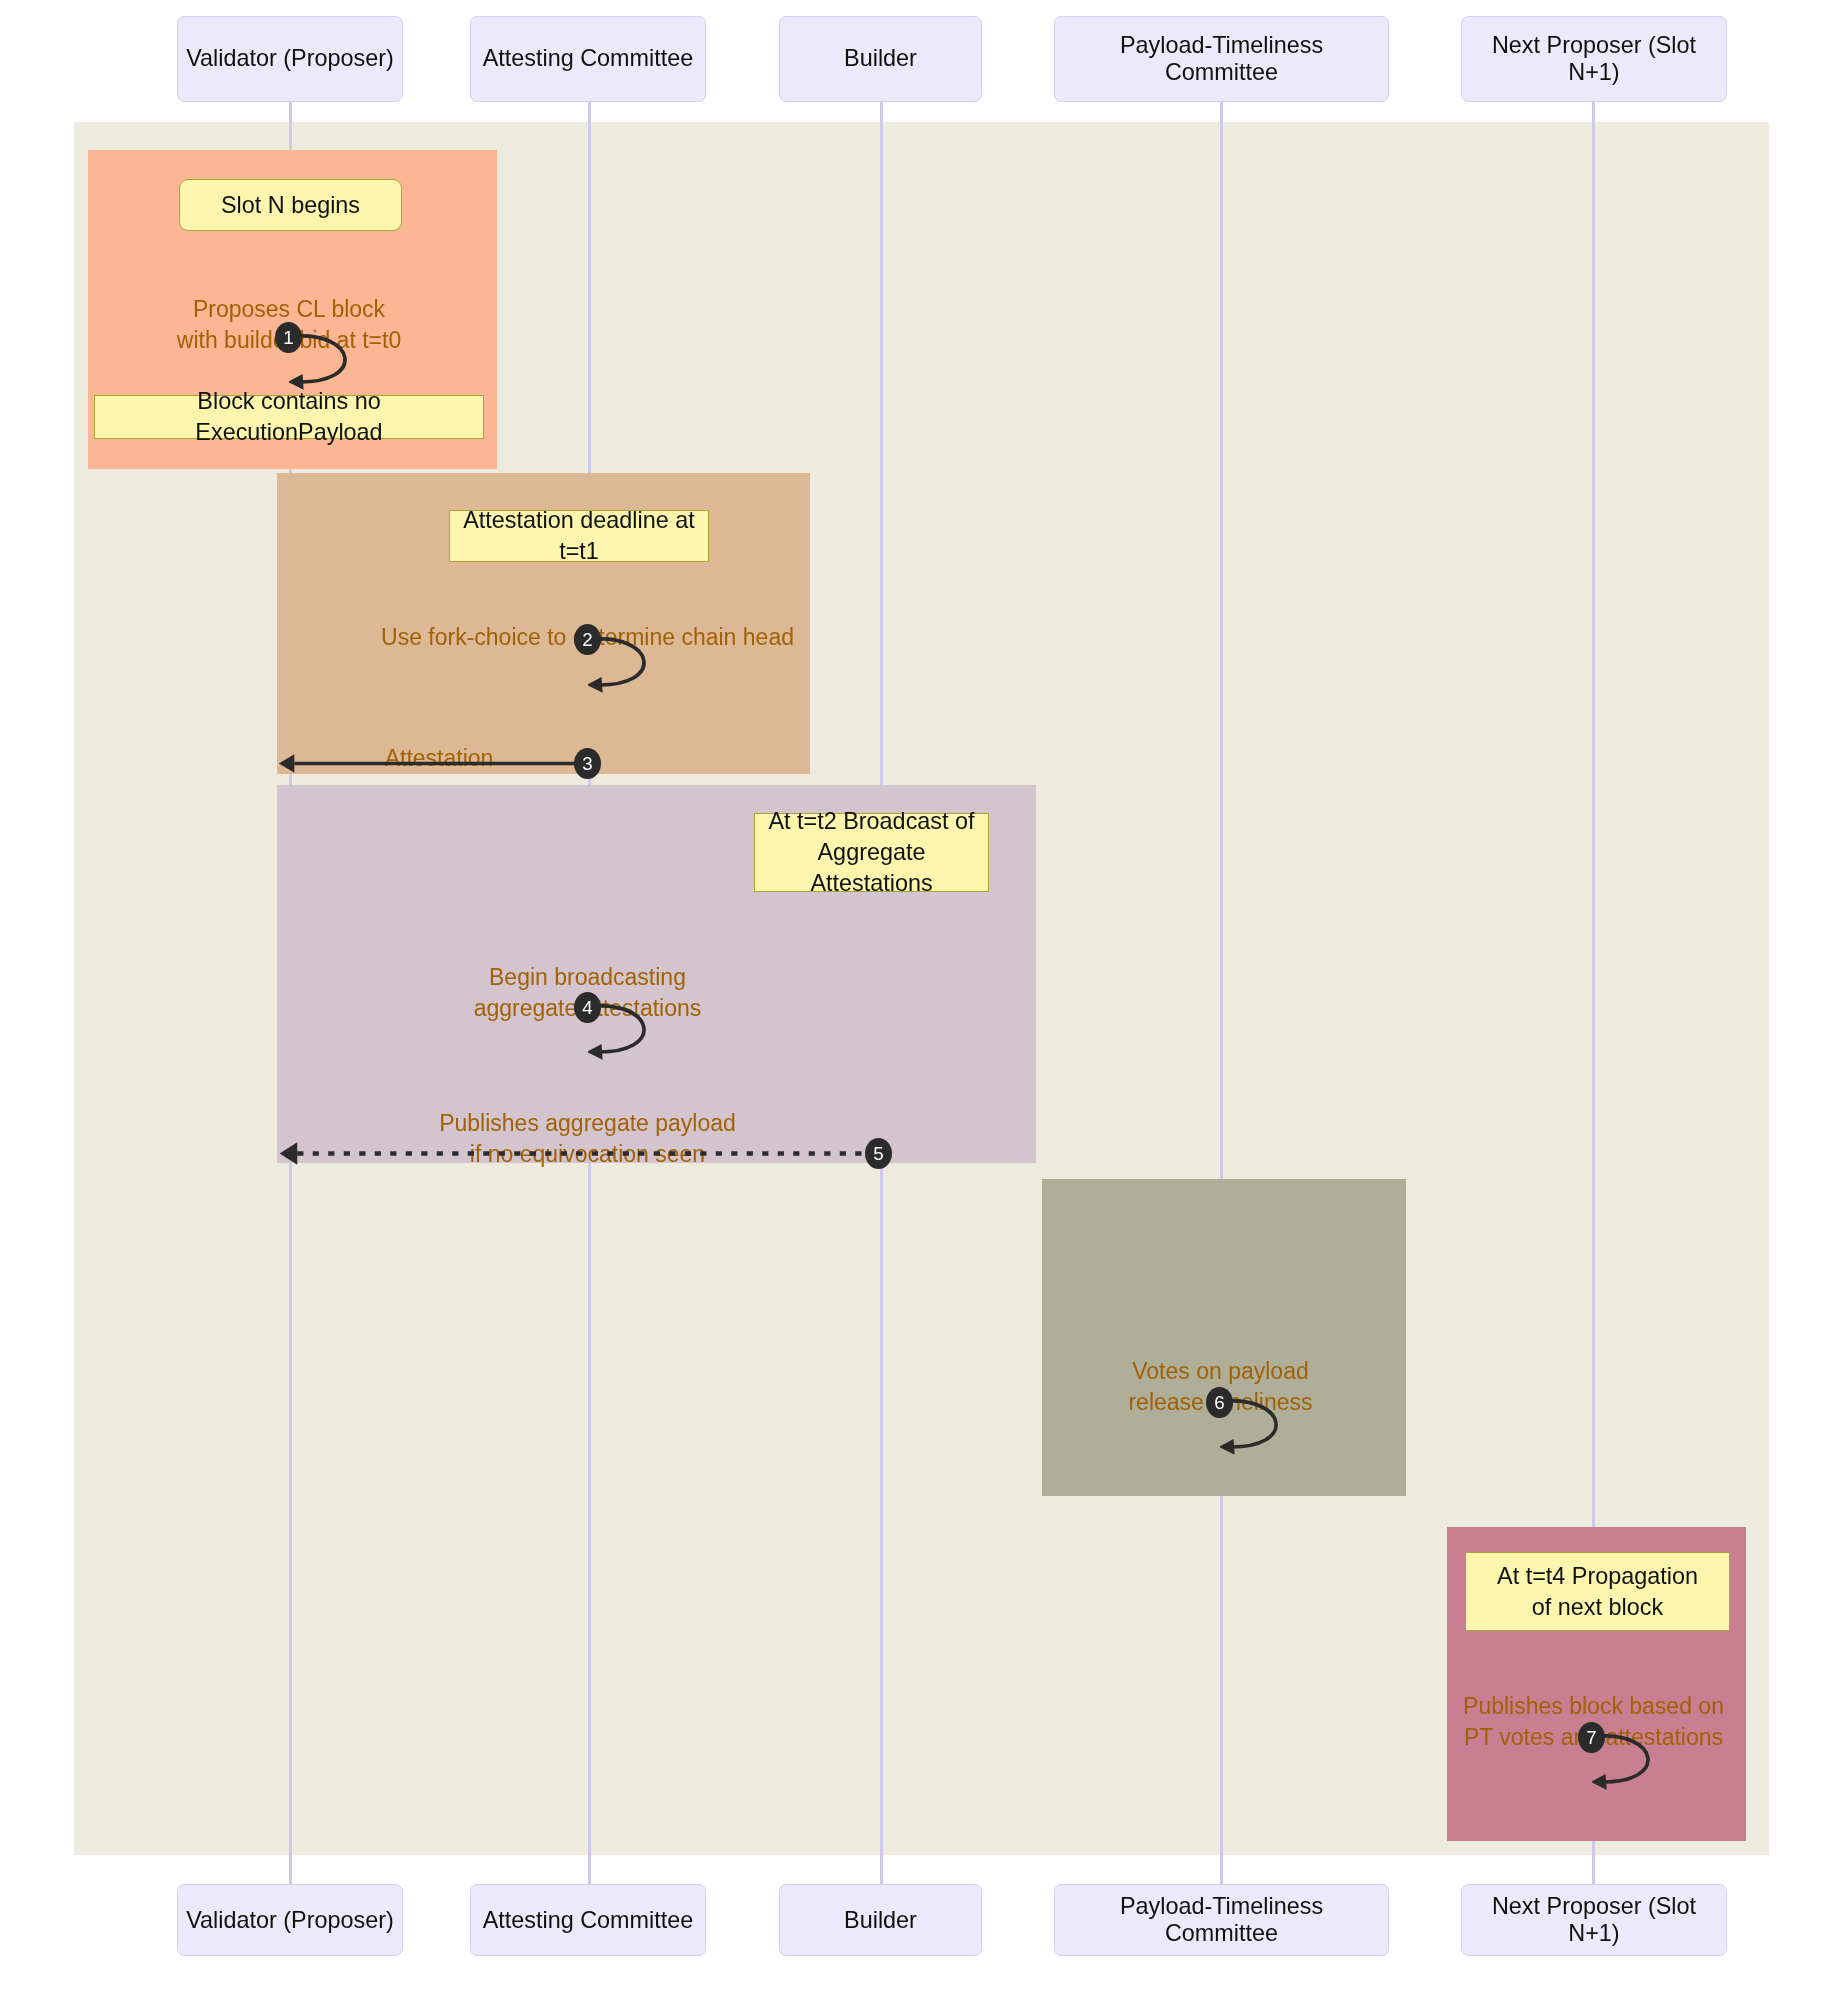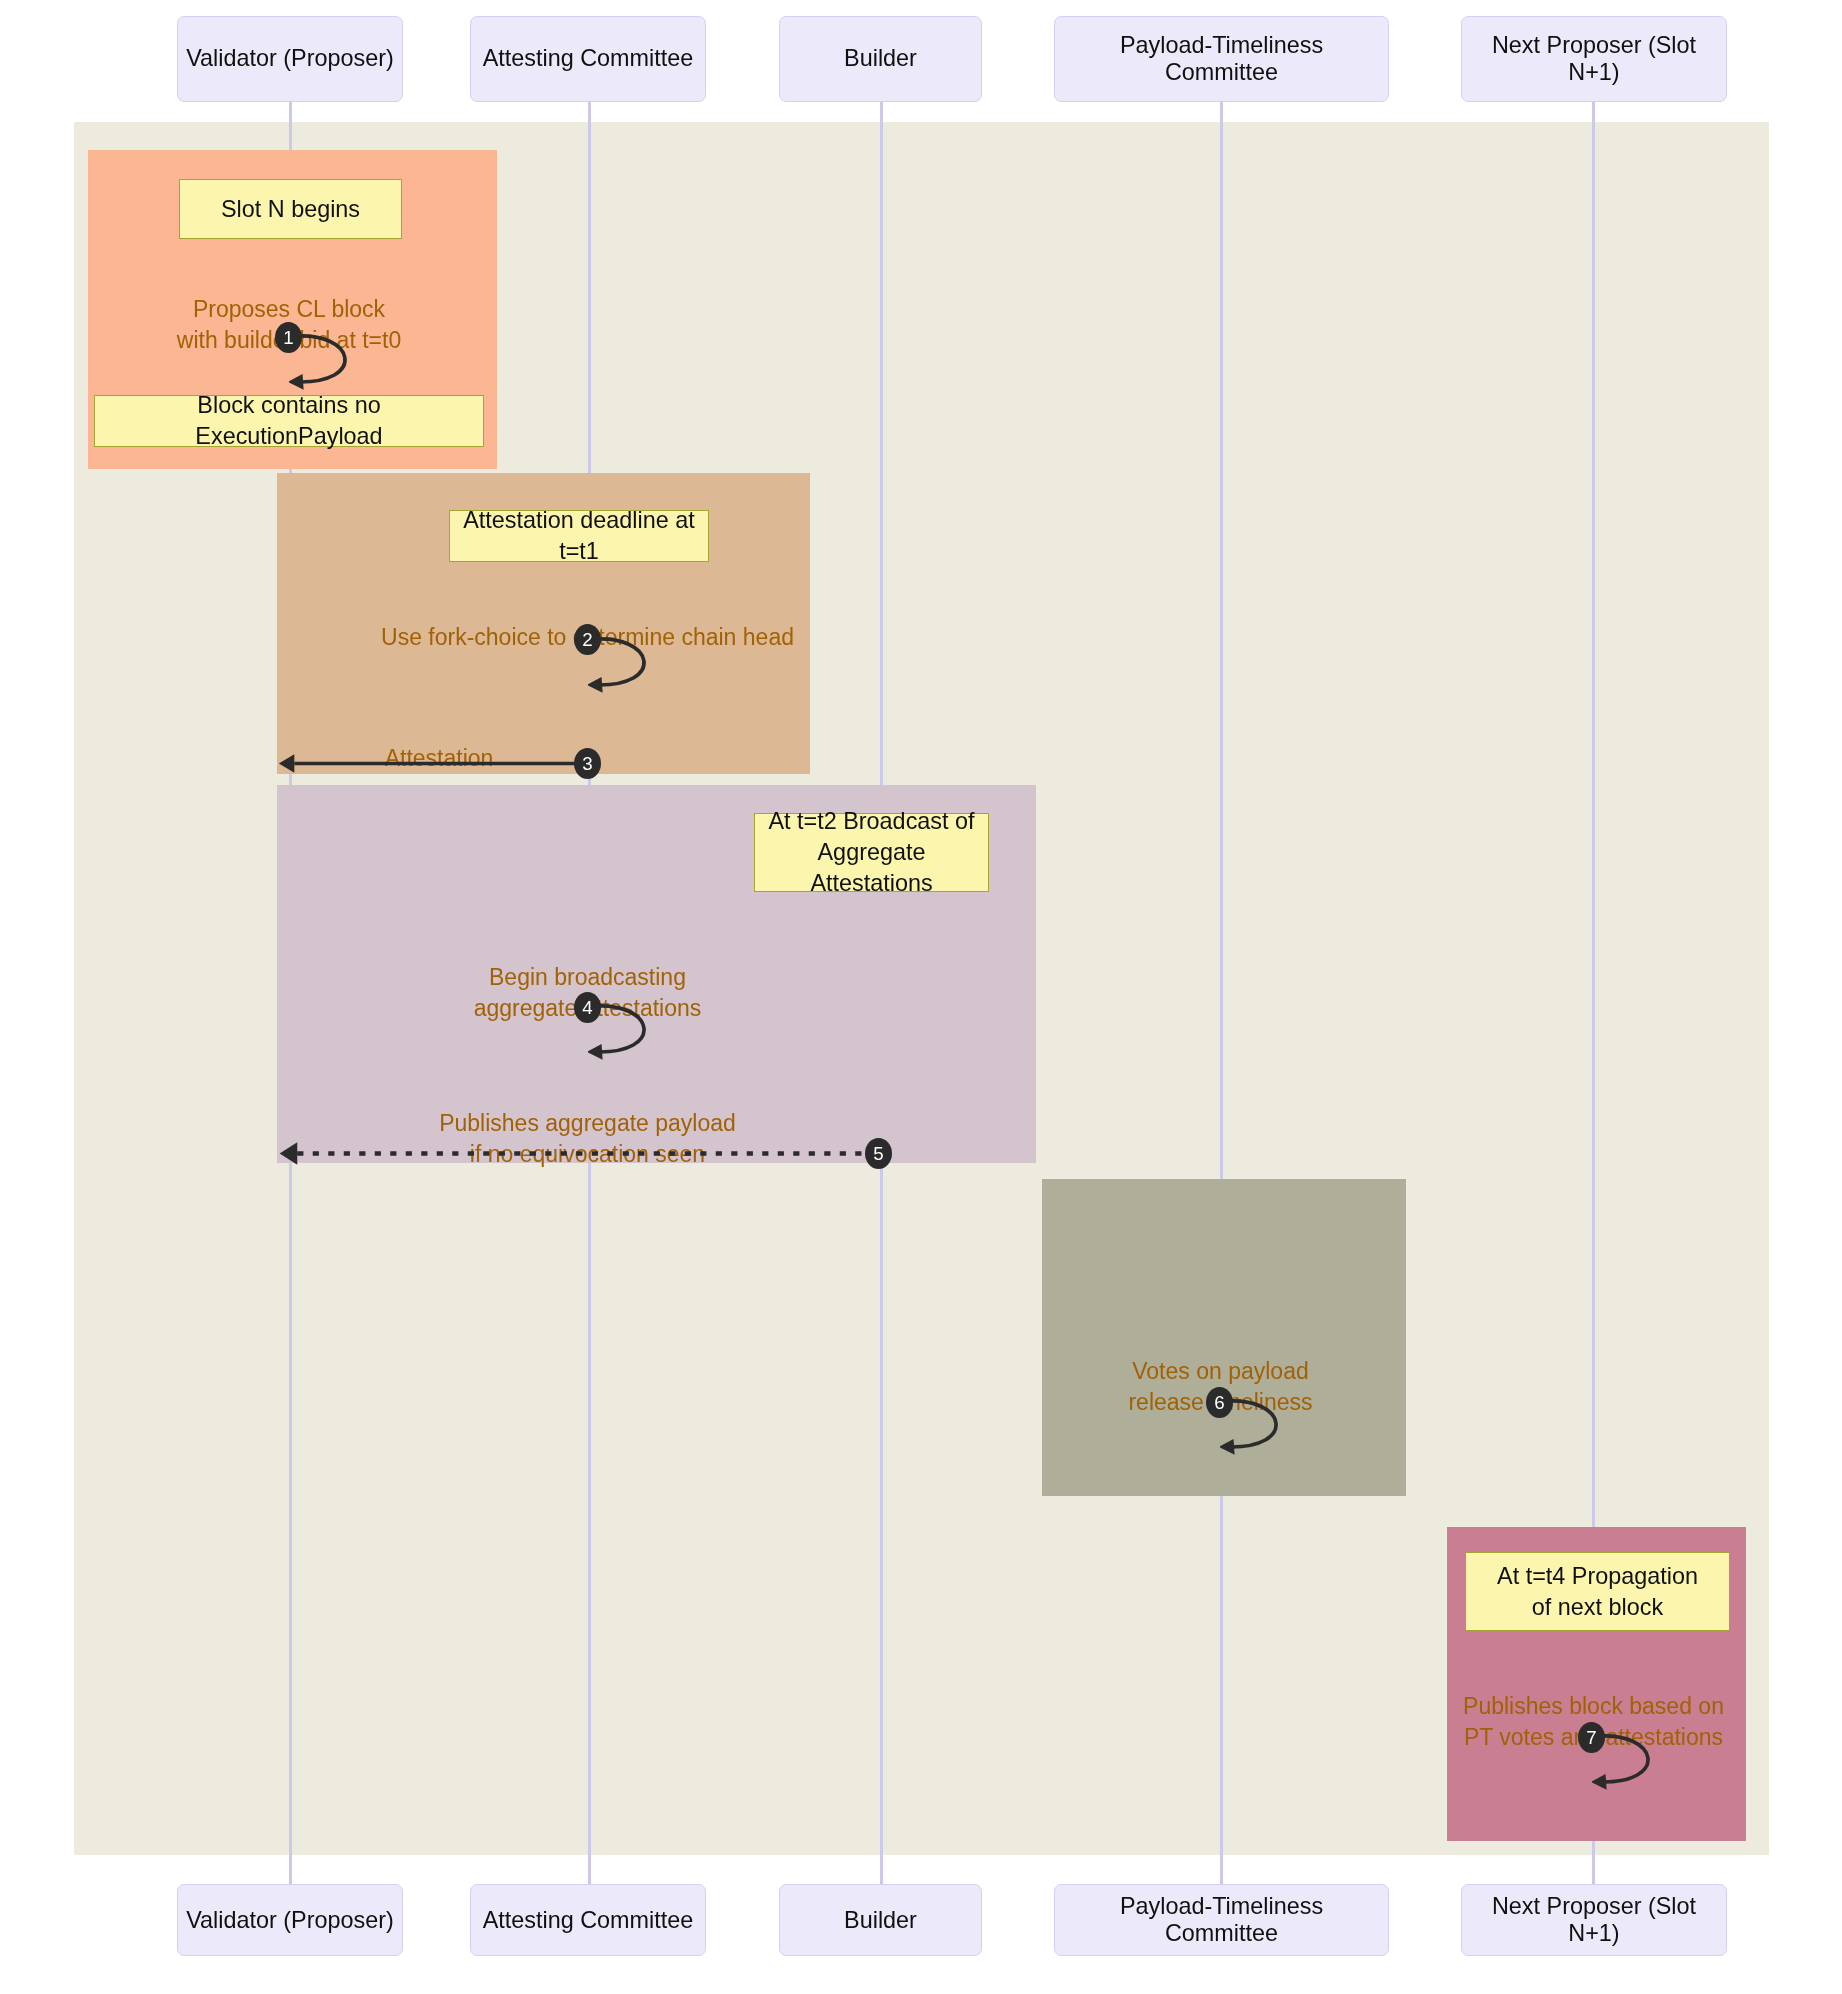--- a/index.html
+++ b/index.html
@@ -143,38 +143,38 @@
   <div class="actor-box bot" style="left:779px; width:203px;">
     <span>Builder</span>
   </div>
   <div class="actor-box bot" style="left:1054px; width:335px;">
     <span>Payload-Timeliness Committee</span>
   </div>
   <div class="actor-box bot" style="left:1461px; width:266px;">
     <span>Next Proposer (Slot N+1)</span>
   </div>
 
-  <div class="note" style="left:179px; top:179px; width:223px; height:60px;">
+  <div class="note" style="left:179px; top:179px; width:223px; height:52px;border-radius:9px;">
     <span>Slot N begins</span>
   </div>
 
   <div class="msglabel" style="left:107px; top:262px; width:364px;">
     <span>Proposes CL block
 with builder bid at t=t0</span>
   </div>
 
   <svg class="selfloop" style="left:289px; top:327px;" width="94" height="68" viewBox="0 0 180 130">
     <path d="M 4 18 C 130 6 150 110 12 105" fill="none" stroke="#2b2b2b" stroke-width="7"></path>
     <polygon points="26,90 -2,105 28,120" fill="#2b2b2b"></polygon>
   </svg>
   <div class="seqnum" style="left:275px; top:322px;">
     <span>1</span>
   </div>
 
-  <div class="note" style="left:94px; top:395px; width:390px; height:52px;">
+  <div class="note" style="left:94px; top:395px; width:390px; height:44px;">
     <span>Block contains no ExecutionPayload</span>
   </div>
 
   <div class="note" style="left:438px; top:510px; width:260px; height:52px;margin-left:11px;">
     <span>Attestation deadline at t=t1</span>
   </div>
 
   <div class="msglabel" style="left:372px; top:590px; width:431px;">
     <span>Use fork-choice to determine chain head</span>
   </div>

